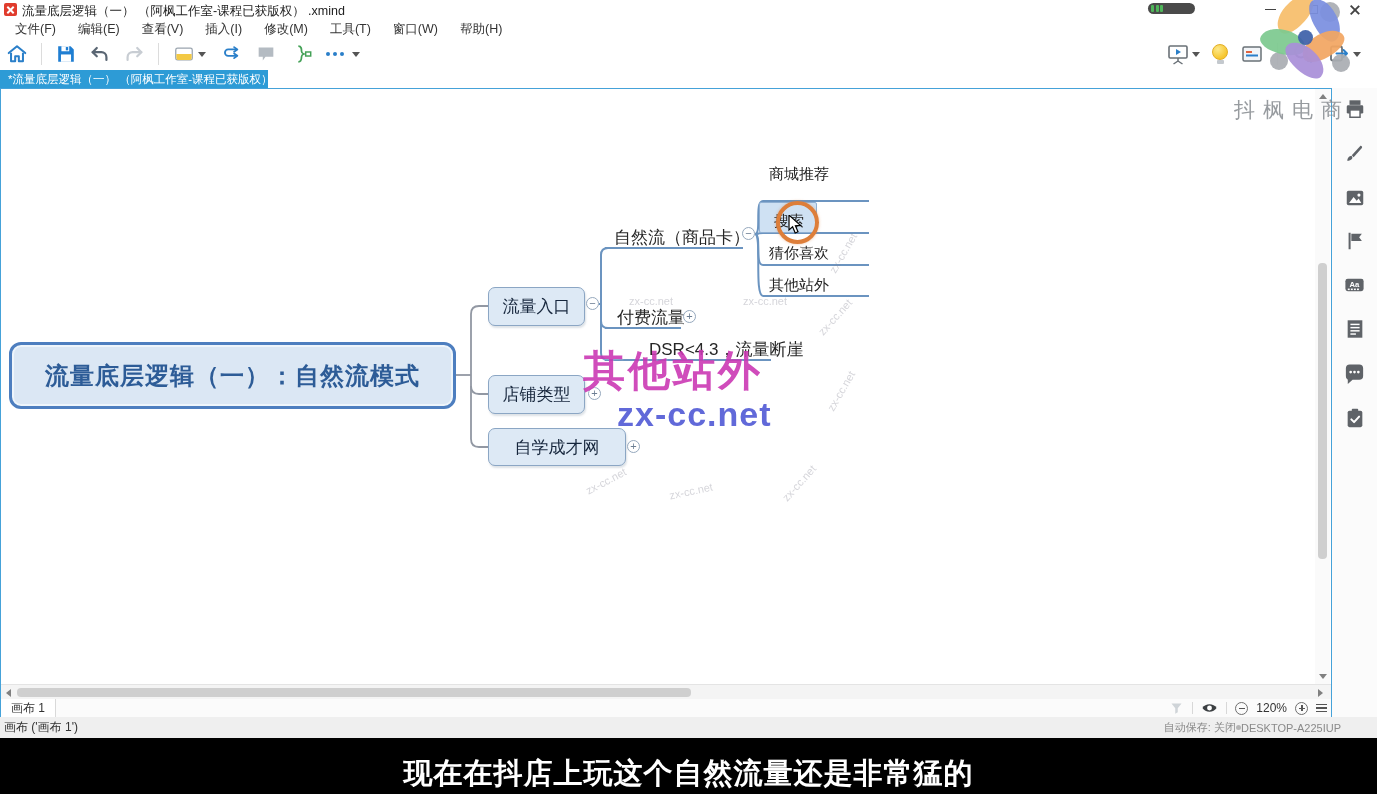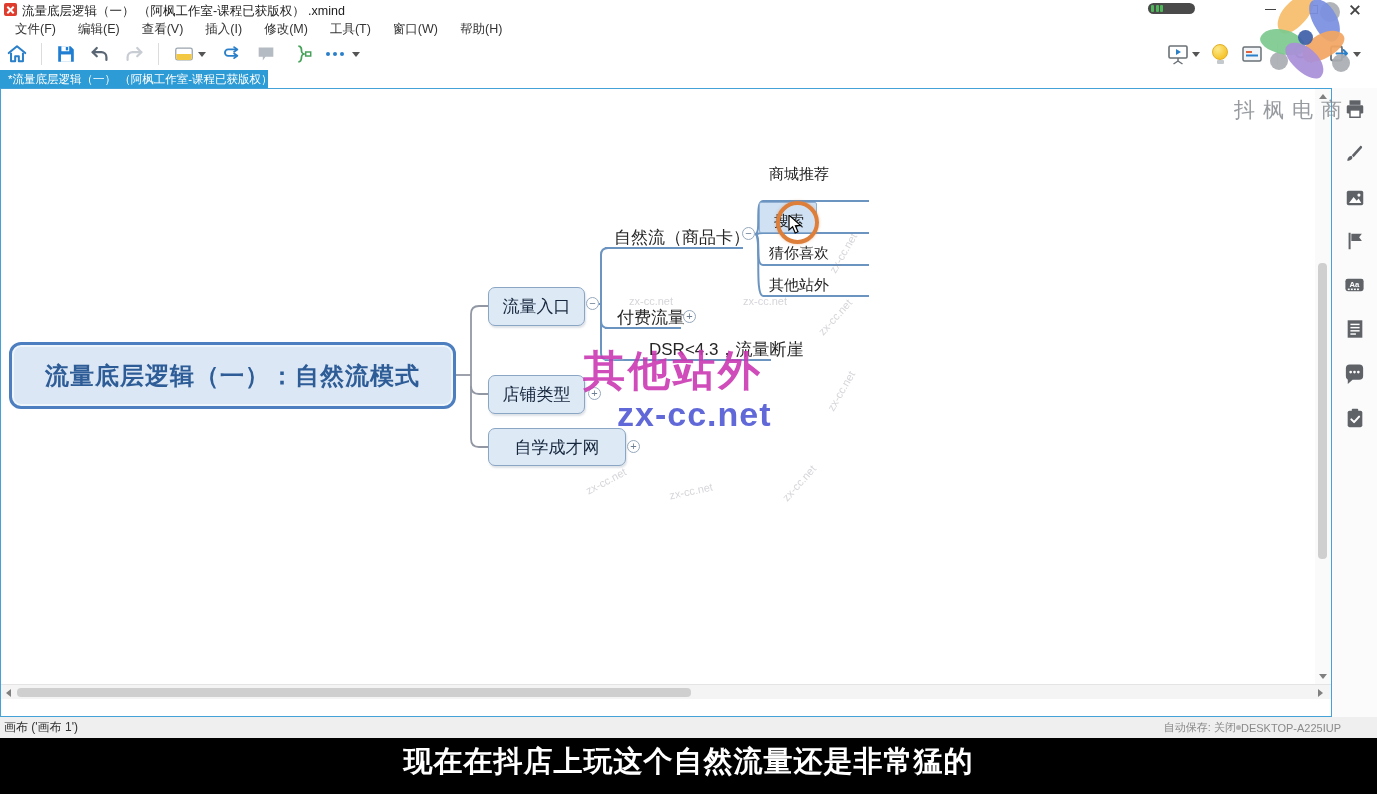--- a/index.html
+++ b/index.html
@@ -103,21 +103,21 @@
   .petal{position:absolute;width:46px;height:24px;border-radius:50%/60% 60% 45% 45%;opacity:.93}
   .gdot{position:absolute;border-radius:50%;background:#a9adb2;opacity:.92}
 
   
   .statusbar{position:absolute;left:0;top:717px;width:1377px;height:21px;background:#efefef;display:flex;align-items:center}
   .status-left{font-size:12px;color:#333;padding-left:4px}
   .status-right{position:absolute;right:36px;top:0;height:21px;display:flex;align-items:center;font-size:11px;color:#8a8a8a}
   .sdot{width:5px;height:5px;border-radius:50%;background:#b5b5b5}
 
   
-  .subtitlebar{position:absolute;left:0;top:738px;width:1377px;height:56px;background:#000;display:flex;align-items:flex-start;justify-content:center}
+  .subtitlebar{position:absolute;left:0;top:738px;width:1377px;height:56px;background:#000;display:flex;align-items:flex-end;justify-content:center}
   .subtitle-text{margin-top:4px;font-size:29px;font-weight:bold;color:#fff;letter-spacing:1px;white-space:nowrap}
 </style>
 </head>
 <body>
 
 <div id="app">
 
   <div class="titlebar">
     <span class="xmind-logo">
         <i></i>
@@ -336,20 +336,47 @@
         <span class="arr arr-dn"></span>
       </div>
     </div>
 
     <div class="hscroll">
       <span class="arr arr-l"></span>
       <span class="hthumb"></span>
       <span class="arr arr-r"></span>
     </div>
 
+    <div class="sheetrow">
+      <div class="sheet-tab">画布 1</div>
+      <div class="sheet-right">
+        <svg width="15" height="15" viewBox="0 0 24 24">
+            <path d="M4 4 H20 L14 11.5 V18 L10 20.5 V11.5 Z" fill="#cfd4d8"></path>
+          </svg>
+        <span class="mini-sep"></span>
+        <svg width="17" height="14" viewBox="0 0 18 14">
+            <path d="M1.5 7 C4.5 1.8 13.5 1.8 16.5 7 C13.5 12.2 4.5 12.2 1.5 7 Z" fill="#3c4043"></path>
+            <circle cx="9" cy="7" r="2.6" fill="#fff"></circle>
+          </svg>
+        <span class="mini-sep"></span>
+        <span class="circle-btn">
+            <b></b>
+          </span>
+        <span class="zoom-txt">120%</span>
+        <span class="circle-btn plus">
+            <b></b>
+            <i></i>
+          </span>
+        <span class="hamb">
+            <b></b>
+            <b></b>
+            <b></b>
+          </span>
+      </div>
+    </div>
   </div>
 
   <div class="sidebar">
     <span class="side-icon" style="top:9px">
       <svg width="22" height="22" viewBox="0 0 24 24">
           <rect x="6" y="2.5" width="12" height="5" fill="#5f6368"></rect>
           <rect x="3" y="8" width="18" height="9" rx="1.5" fill="#5f6368"></rect>
           <rect x="6.5" y="13" width="11" height="8" fill="#fff" stroke="#5f6368" stroke-width="1.6"></rect>
         </svg>
     </span>

